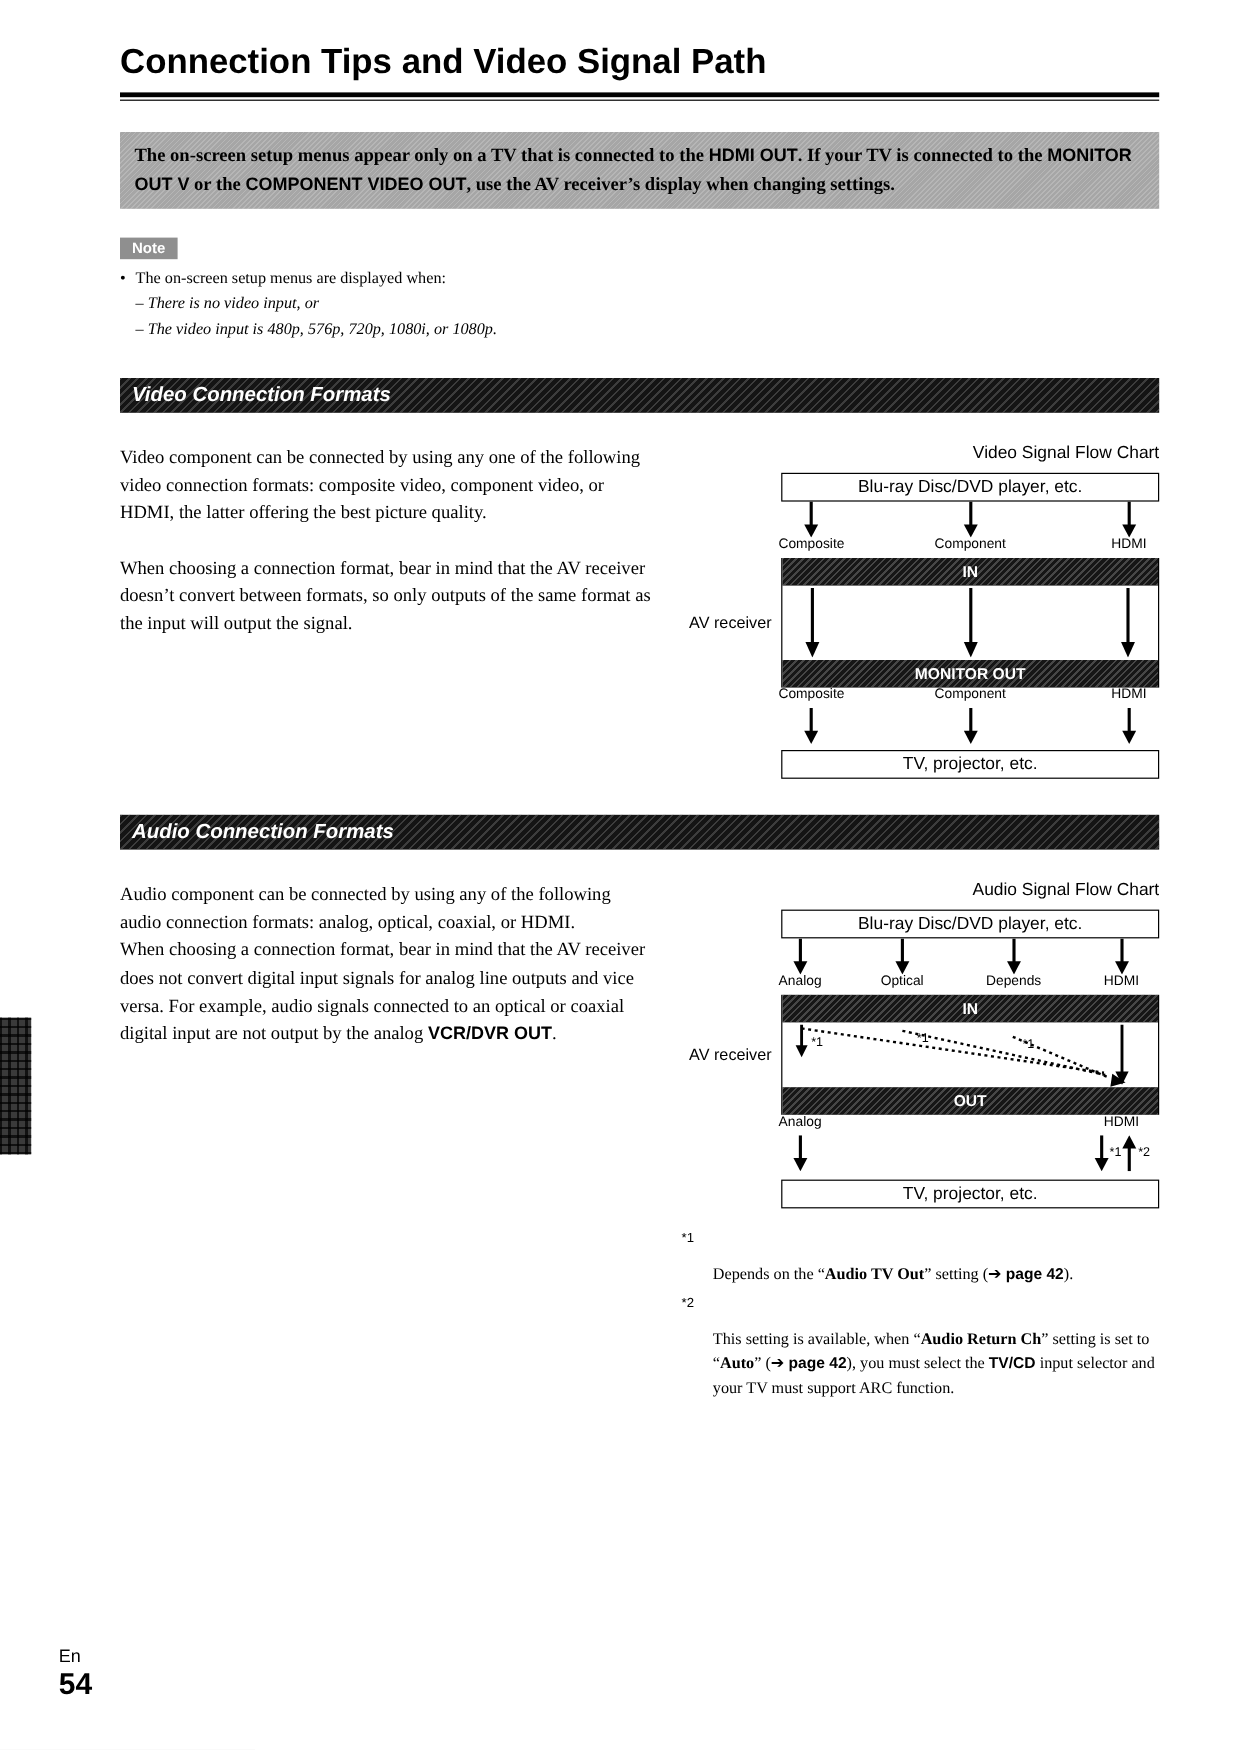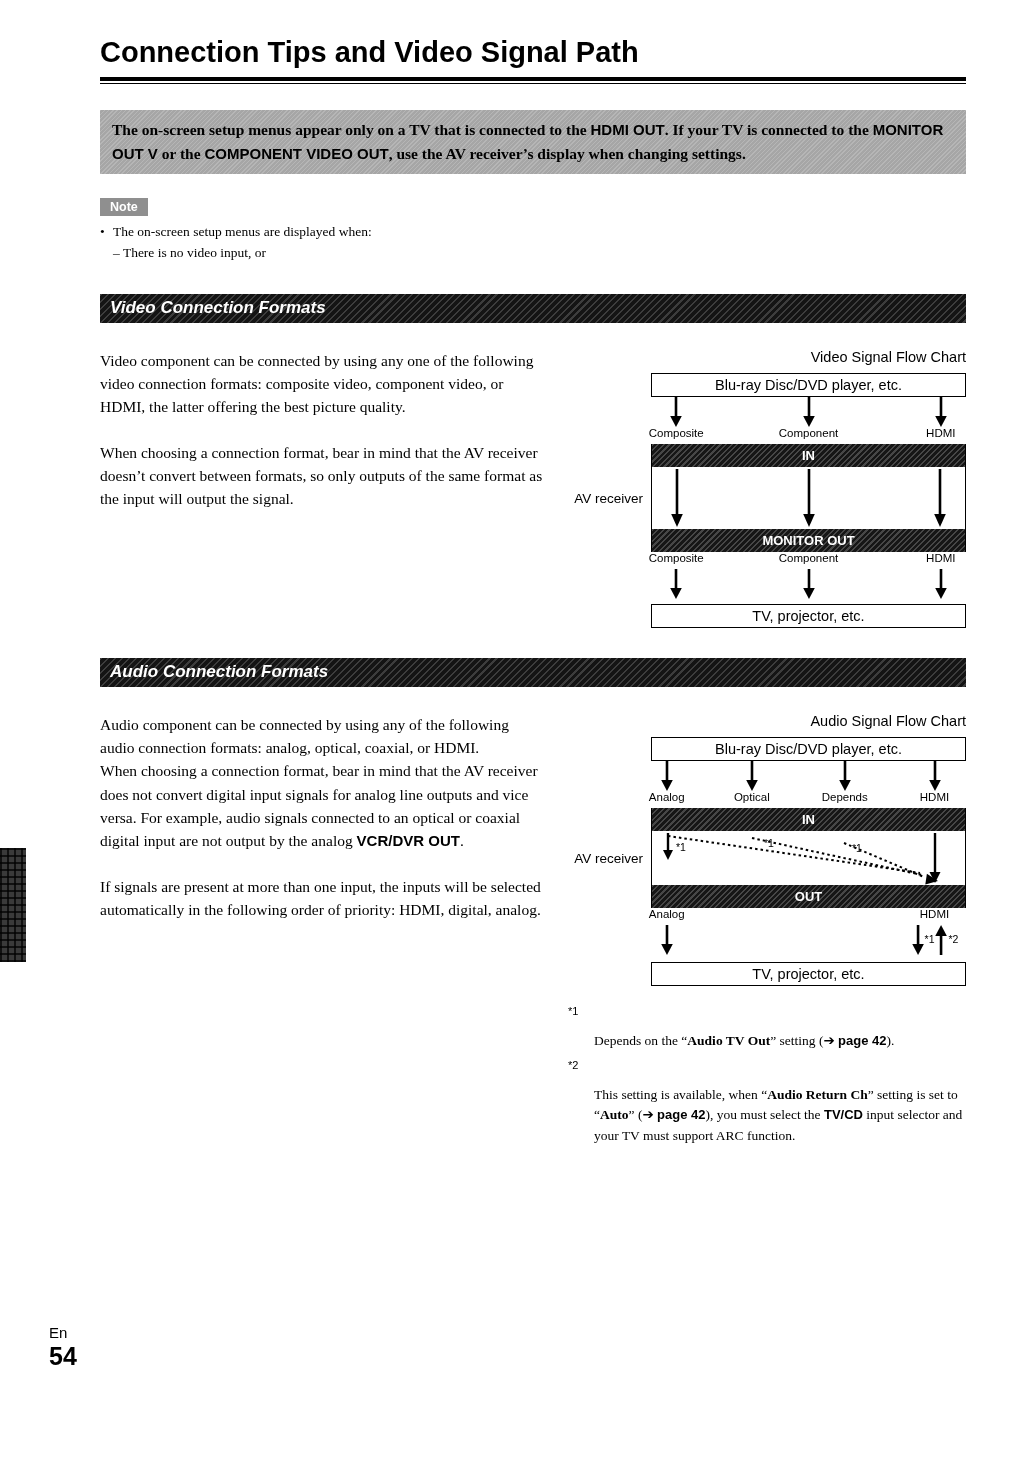--- a/index.html
+++ b/index.html
@@ -37,21 +37,21 @@
   .note-badge {
     display: inline-block; margin-top: 24px;
     background: #8f8f8f; color: #fff;
     font-family: "Liberation Sans", sans-serif;
     font-size: 12.5px; font-weight: bold;
     padding: 2px 10px;
   }
   .note-body { font-size: 13.5px; line-height: 1.55; margin-top: 6px; }
   .bullet-row { display: flex; }
   .bullet { width: 13px; flex: none; }
-  .note-sub { padding-left: 13px; }
+  .note-sub { padding-left: 13px; font-style: italic; }
 
   .section-bar {
     margin-top: 30px;
     color: #fff;
     font-family: "Liberation Sans", sans-serif;
     font-style: italic; font-weight: bold; font-size: 17px;
     padding: 4px 0 5px 10px;
     background-color: #141414;
     background-image: repeating-linear-gradient(135deg, rgba(110,110,110,0.45) 0 1.5px, transparent 1.5px 5px);
   }
@@ -100,21 +100,21 @@
   .fn-bs { font-weight: bold; font-family: "Liberation Sans", sans-serif; font-size: 13px; }
 
   .thumb-tab {
     position: absolute; left: 0; top: 848px; width: 26px; height: 114px;
     background-color: #3a3a3a;
     background-image:
       repeating-linear-gradient(0deg, rgba(0,0,0,0.7) 0 2px, transparent 2px 7px),
       repeating-linear-gradient(90deg, rgba(0,0,0,0.7) 0 2px, transparent 2px 7px);
   }
 
-  .footer { position: absolute; left: 49px; top: 1324px; font-family: "Liberation Sans", sans-serif; }
+  .footer { position: absolute; left: 49px; top: 1372px; font-family: "Liberation Sans", sans-serif; }
   .footer .en { font-size: 15px; }
   .footer .num { font-size: 25px; font-weight: bold; margin-top: 1px; }
 
   svg { display: block; }
   .arrow { shape-rendering: geometricPrecision; }
 </style>
 </head>
 <body>
 
 <div class="page">
@@ -127,20 +127,21 @@
 
     <div class="notice"><span>The on-screen setup menus appear only on a TV that is connected to the </span><span class="term">HDMI OUT</span><span>. If your TV is connected to the </span><span class="term">MONITOR OUT V</span><span> or the </span><span class="term">COMPONENT VIDEO OUT</span><span>, use the AV receiver’s display when changing settings.</span></div>
 
     <div class="note-badge">Note</div>
     <div class="note-body">
       <div class="bullet-row">
         <span class="bullet">•</span>
         <span>The on-screen setup menus are displayed when:</span>
       </div>
       <div class="note-sub">– There is no video input, or</div>
+      <div class="note-sub">– The video input is 480p, 576p, 720p, 1080i, or 1080p.</div>
     </div>
 
     
     <div class="section-bar">Video Connection Formats</div>
 
     <div class="columns">
       <div class="col-left">
         <p>Video component can be connected by using any one of the following video connection formats: composite video, component video, or HDMI, the latter offering the best picture quality.</p>
         <p>When choosing a connection format, bear in mind that the AV receiver doesn’t convert between formats, so only outputs of the same format as the input will output the signal.</p>
       </div>
@@ -233,21 +234,20 @@
       </div>
     </div>
 
     
     <div class="section-bar">Audio Connection Formats</div>
 
     <div class="columns">
       <div class="col-left">
         <p class="tight">Audio component can be connected by using any of the following audio connection formats: analog, optical, coaxial, or HDMI.</p>
         <p><span>When choosing a connection format, bear in mind that the AV receiver does not convert digital input signals for analog line outputs and vice versa. For example, audio signals connected to an optical or coaxial digital input are not output by the analog </span><span class="term" style="font-weight:bold">VCR/DVR OUT</span><span>.</span></p>
-        <p>If signals are present at more than one input, the inputs will be selected automatically in the following order of priority: HDMI, digital, analog.</p>
       </div>
 
       <div class="col-right">
         <div class="chart">
           <div class="chart-title">Audio Signal Flow Chart</div>
           <div class="io-box">Blu-ray Disc/DVD player, etc.</div>
 
           <div class="arrow-row">
             <span class="pos" style="left:5%">
                 <svg class="arrow" width="14" height="30" viewBox="0 0 14 30">

